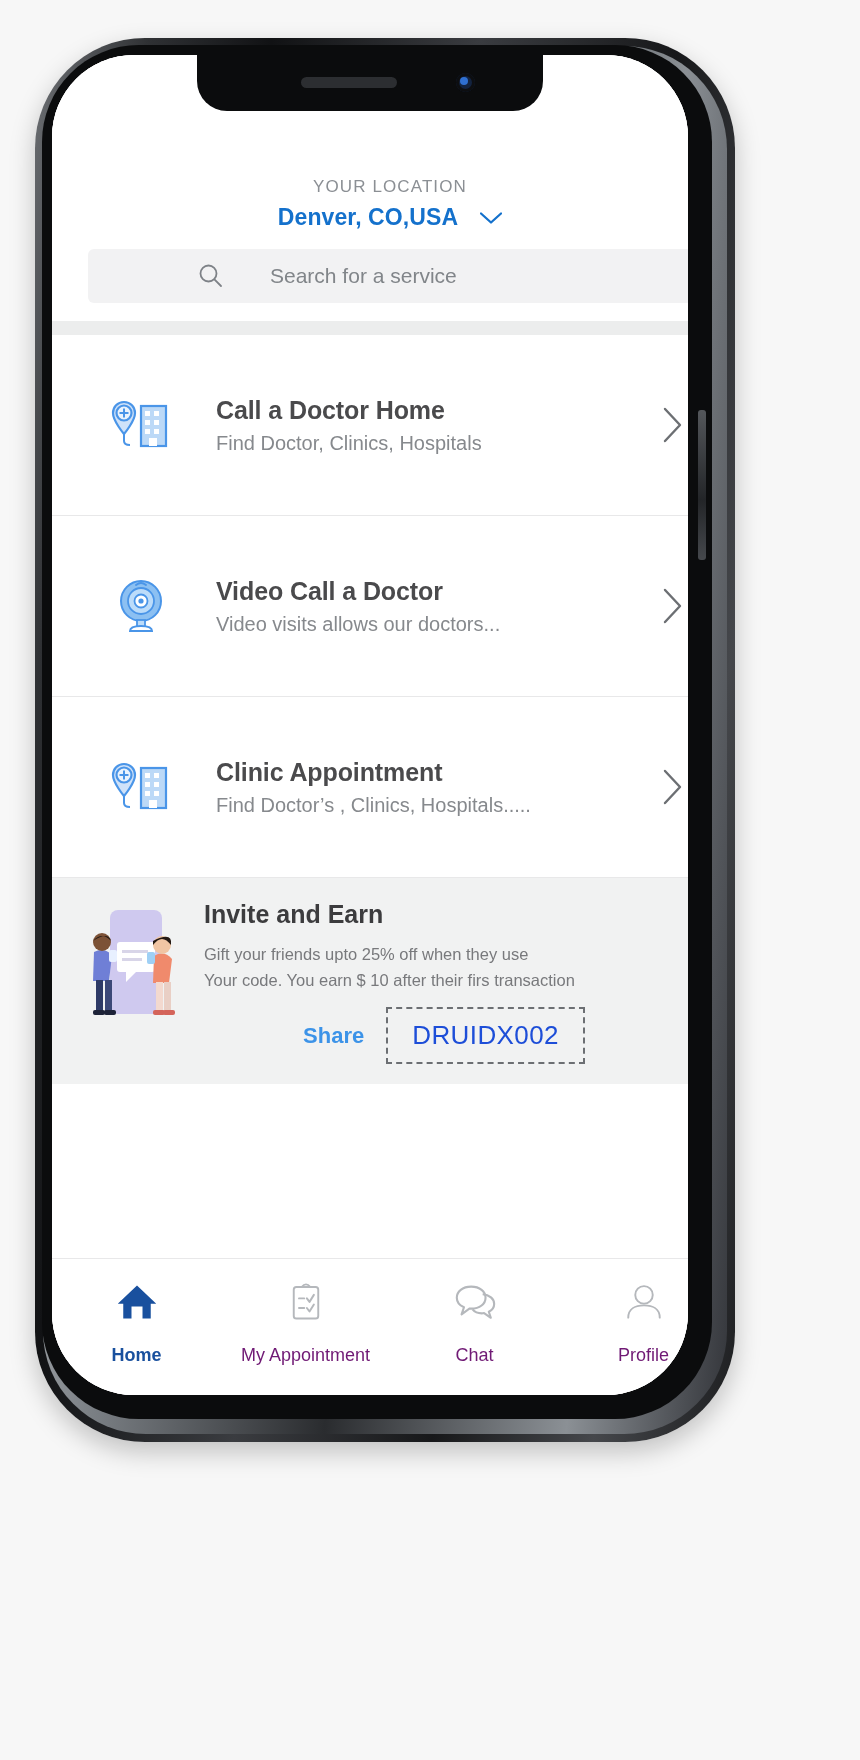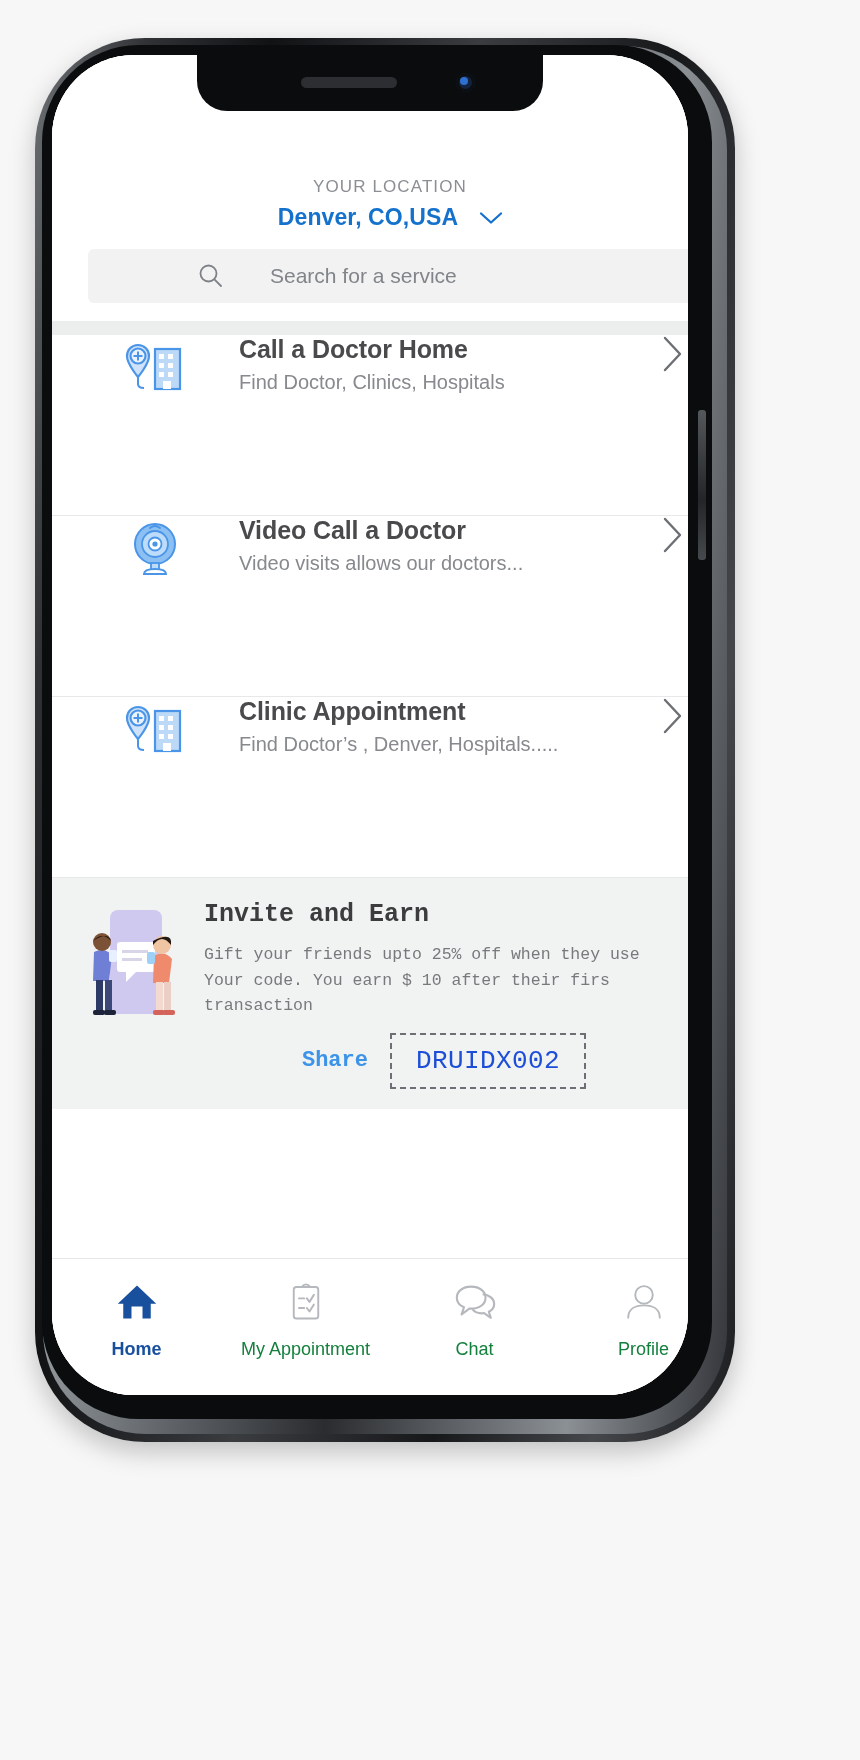--- a/index.html
+++ b/index.html
@@ -165,25 +165,25 @@
     background: #eceded;
     margin-top: 18px;
     flex: 0 0 auto;
   }
 
   .service-list { background: #ffffff; flex: 0 0 auto; }
 
   .service-item {
     height: 181px;
     display: flex;
-    padding: 0 30px 0 70px;
+    align-items: center;
+    padding: 0 30px 0 56px;
     border-bottom: 1px solid #e8e8e9;
     box-sizing: border-box;
     background: #ffffff;
-    gap: 9px;
   }
   .svc-icon {
     width: 66px; height: 66px;
     flex: 0 0 auto;
     display: flex; align-items: center; justify-content: center;
   }
   .svc-text {
     flex: 1 1 auto;
     margin-left: 42px;
     display: flex;
@@ -203,21 +203,20 @@
   .chev-right { width: 22px; height: 38px; flex: 0 0 auto; margin-right: 14px; }
 
   
   .invite {
     background: #f1f2f2;
     padding: 22px 44px 20px 24px;
     display: flex;
     flex: 0 0 auto;
     box-sizing: border-box;
     min-height: 172px;
-    font-family: Liberation Mono, monospace;
   }
   .invite-art { width: 112px; flex: 0 0 auto; position: relative; }
   .invite-body { flex: 1 1 auto; margin-left: 16px; }
   .invite-title {
     font-size: 25px;
     font-weight: bold;
     color: #3c3c3e;
     margin-bottom: 13px;
   }
   .invite-line {
@@ -257,25 +256,25 @@
     align-items: flex-start;
     padding-top: 18px;
     flex: 0 0 auto;
     box-sizing: border-box;
   }
   .tab {
     flex: 1 1 0;
     display: flex;
     flex-direction: column;
     align-items: center;
-    gap: 14px;
+    gap: 20px;
     cursor: pointer;
   }
   .tab-icon { width: 48px; height: 48px; display: flex; align-items: center; justify-content: center; }
-  .tab-label { font-size: 18px; color: #15803d; }
+  .tab-label { font-size: 18px; color: #701a75; }
   .tab.active .tab-label { color: #19509e; font-weight: bold; }
 </style>
 </head>
 <body>
 
 <div id="stage">
 
   <div class="phone-outer">
     <div class="phone-mid"></div>
     <div class="phone-inner"></div>
@@ -385,21 +384,21 @@
                       <rect x="46" y="28" width="5" height="5"></rect>
                     <rect x="37" y="37" width="5" height="5"></rect>
                       <rect x="46" y="37" width="5" height="5"></rect>
                     <rect x="41" y="46" width="8" height="8"></rect>
                   </g>
                 </g>
               </svg>
             </div>
             <div class="svc-text">
               <div class="svc-title">Clinic Appointment</div>
-              <div class="svc-sub">Find Doctor’s , Denver, Hospitals.....</div>
+              <div class="svc-sub">Find Doctor’s , Clinics, Hospitals.....</div>
             </div>
             <svg class="chev-right" viewBox="0 0 22 38">
               <path d="M3 3 L18 19 L3 35" fill="none" stroke="#6c6f73" stroke-width="2.4" stroke-linecap="round" stroke-linejoin="round"></path>
             </svg>
           </div>
         </div>
 
         <div class="invite">
           <div class="invite-art">
             <svg viewBox="0 0 112 130" width="112" height="130">

